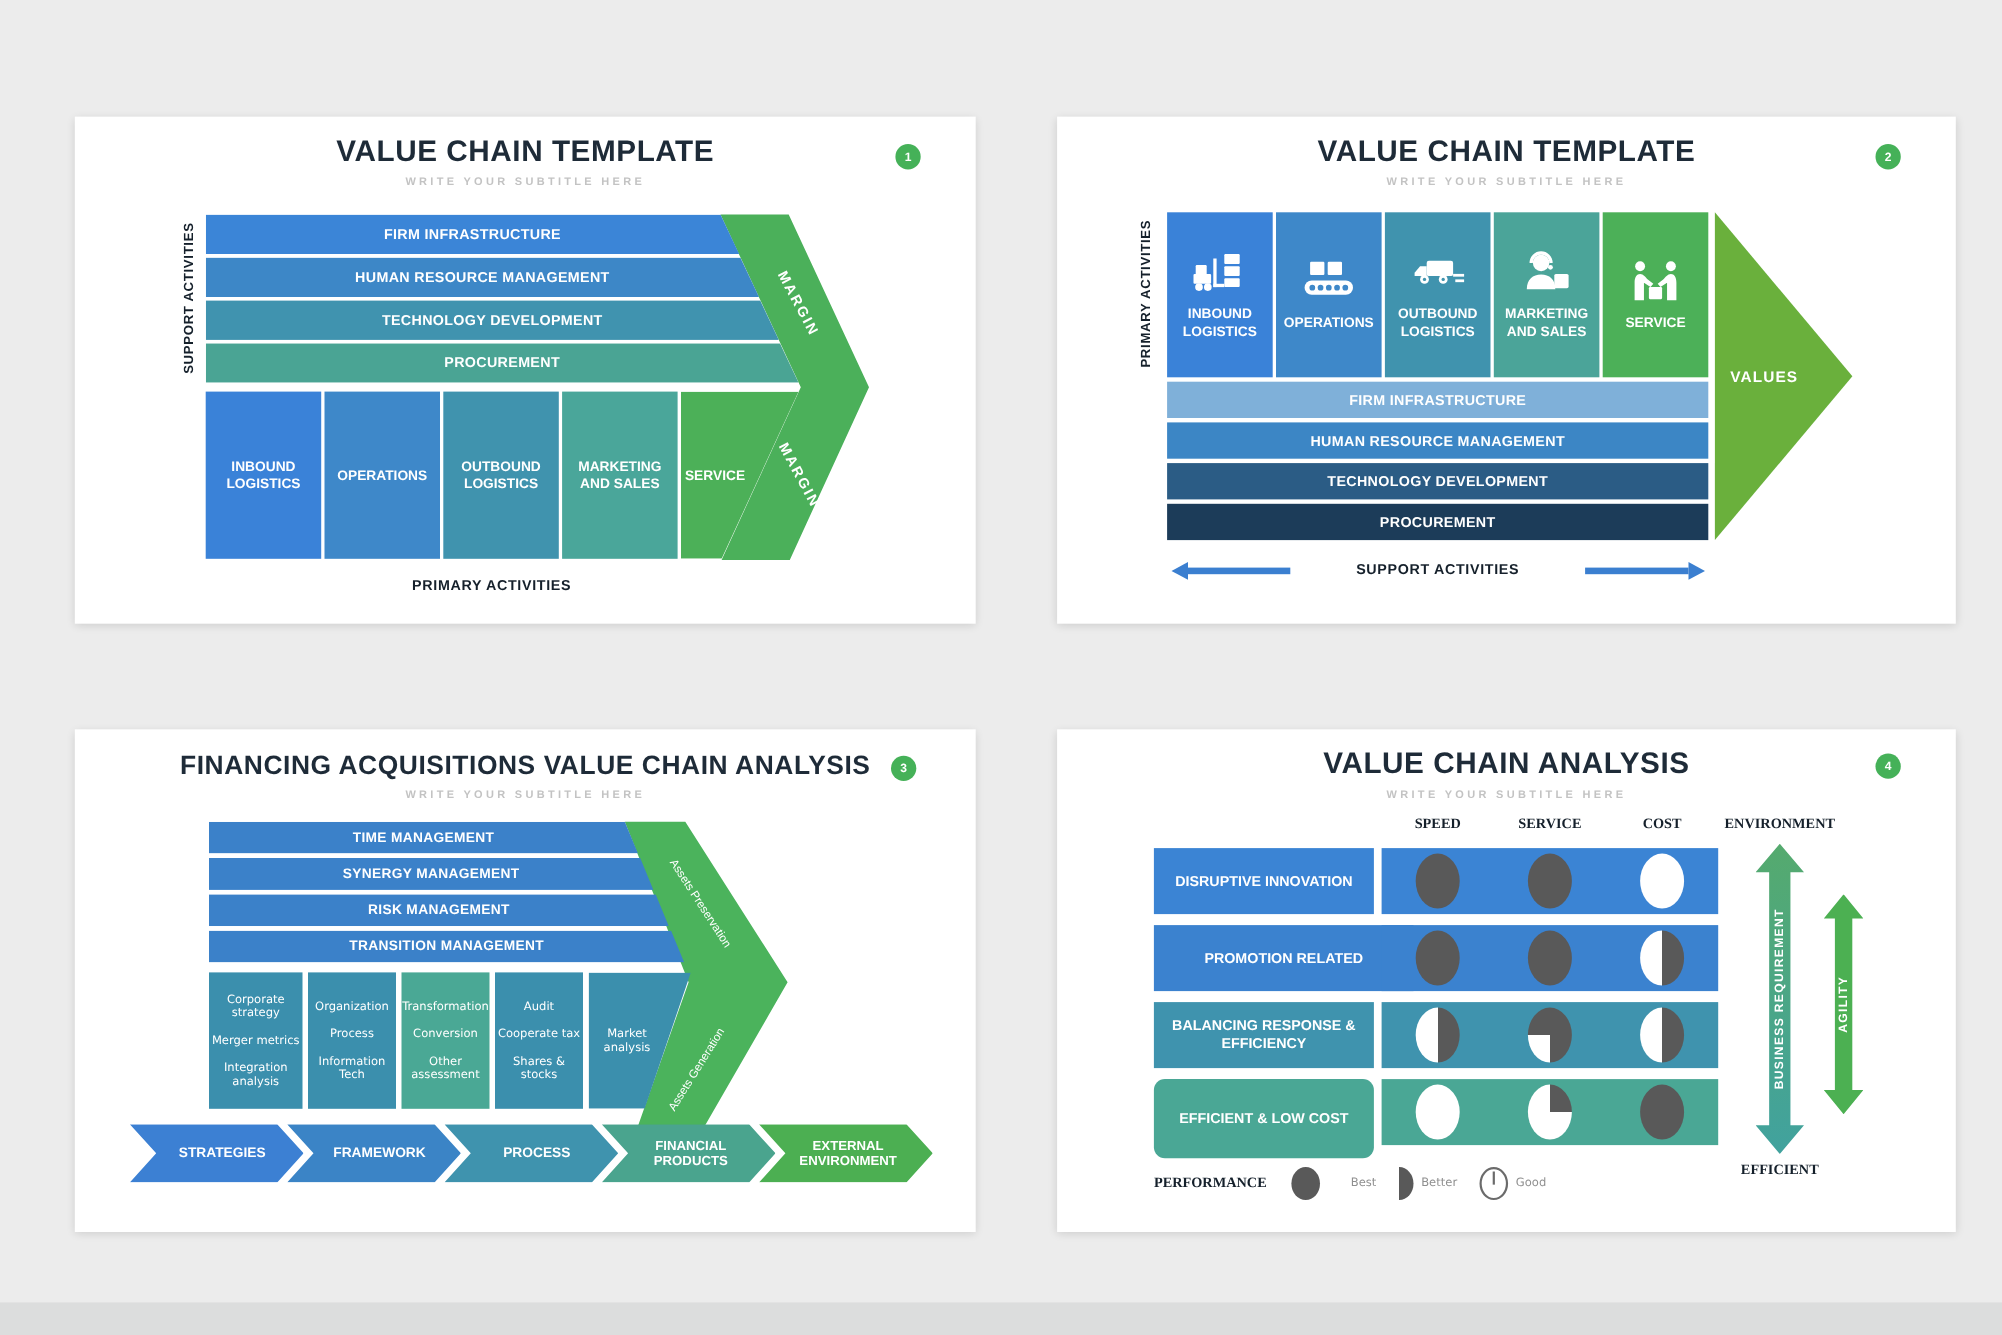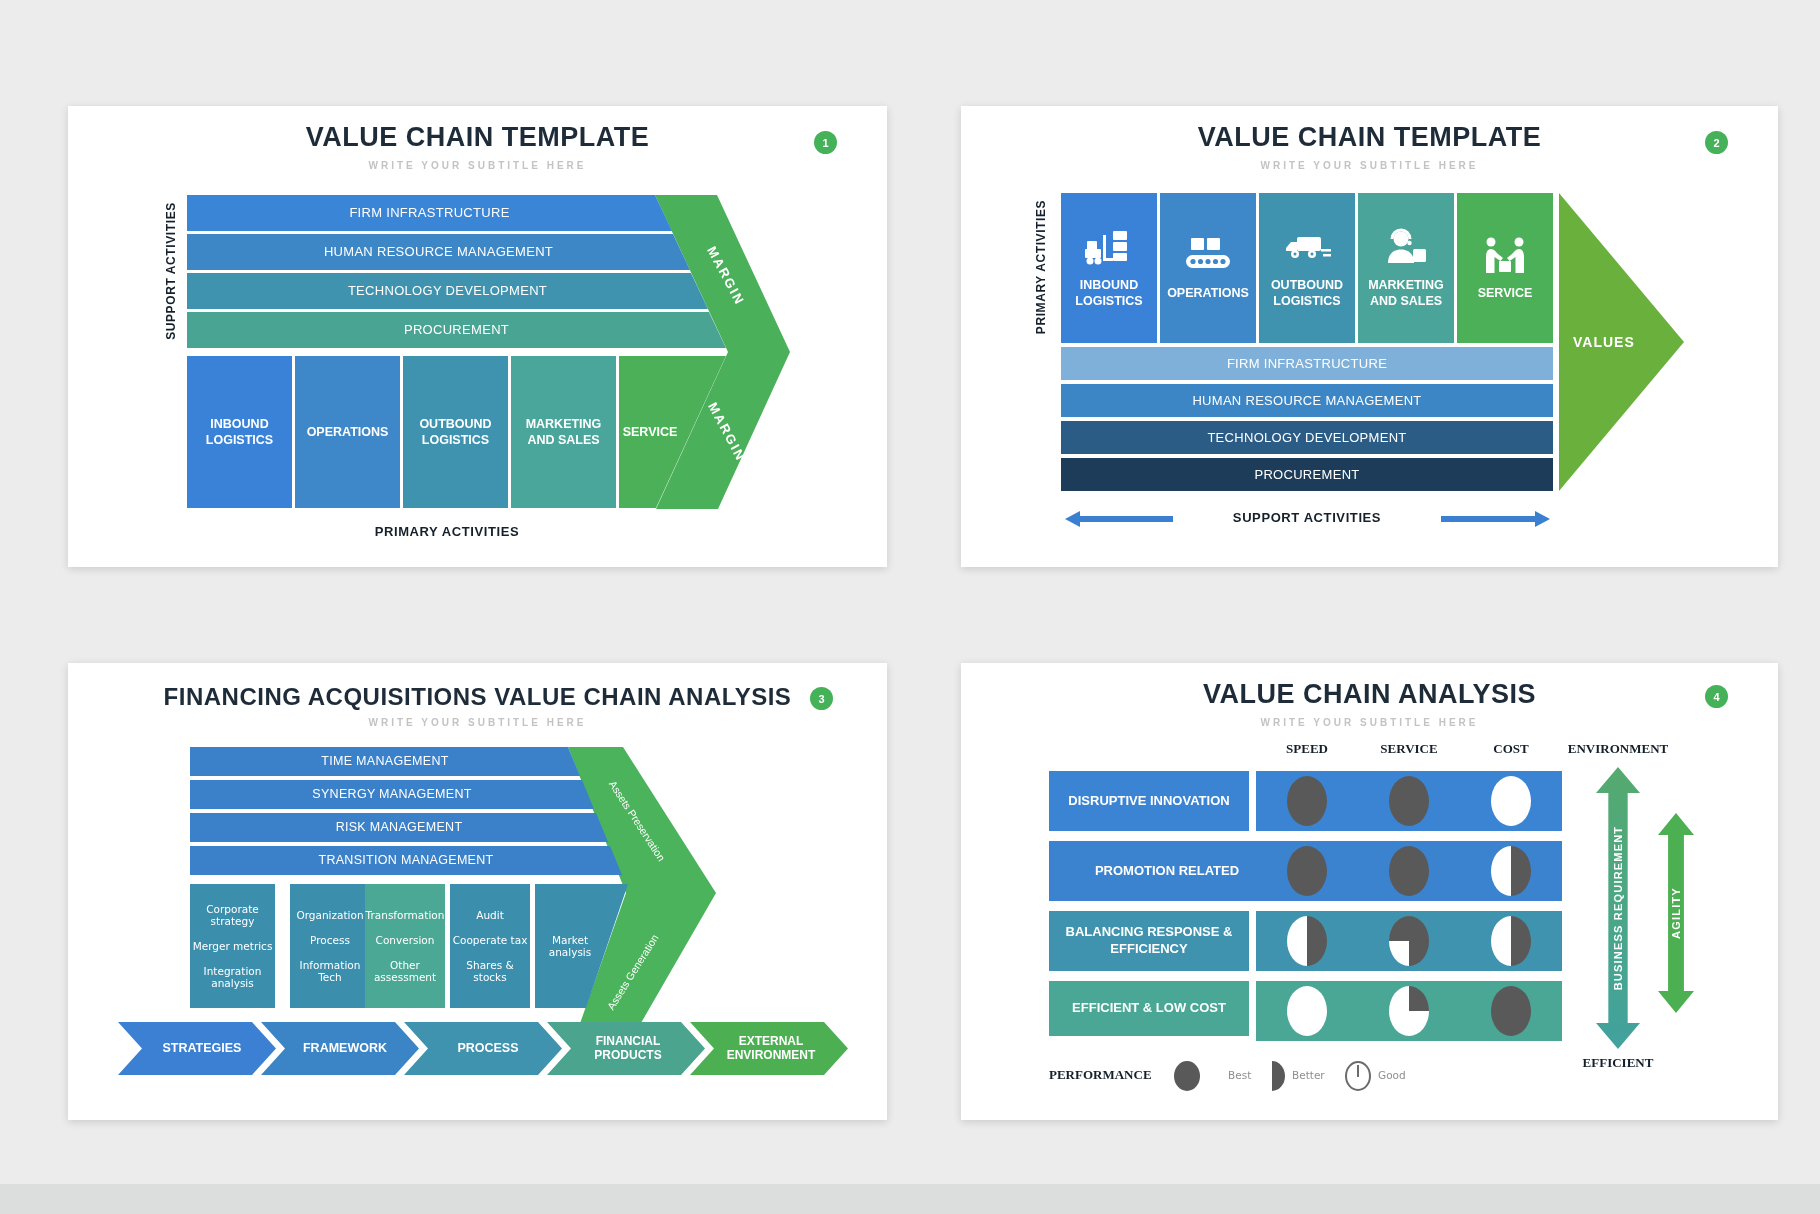--- a/index.html
+++ b/index.html
@@ -7,21 +7,21 @@
   .bottom-strip{position:absolute;left:0;bottom:0;width:100%;height:30px;background:#dcdddd;}
   .slide{position:absolute;background:#fff;box-shadow:0 2px 8px rgba(0,0,0,.14);}
   .s1{left:68px;top:106px;width:819px;height:461px;}
   .s2{left:961px;top:106px;width:817px;height:461px;}
   .s3{left:68px;top:663px;width:819px;height:457px;}
   .s4{left:961px;top:663px;width:817px;height:457px;}
   .title{position:absolute;left:0;top:16px;width:100%;text-align:center;font-weight:900;font-size:27px;color:#1e2b38;letter-spacing:.5px;}
   .s3 .title{font-size:24px;top:20px;}
   .subtitle{position:absolute;left:0;top:54px;width:100%;text-align:center;font-size:10px;font-weight:600;letter-spacing:3px;color:#c3c3c3;}
   .badge{position:absolute;width:23px;height:23px;border-radius:50%;background:#45b158;color:#fff;font-size:11px;font-weight:700;display:flex;align-items:center;justify-content:center;}
-  .bar{position:absolute;color:#fff;font-weight:400;font-size:13px;text-align:center;letter-spacing:.3px;}
+  .bar{position:absolute;color:#fff;font-weight:700;font-size:13px;text-align:center;letter-spacing:.3px;}
   .bar-line{line-height:36px;padding-right:30px;}
   .col{position:absolute;color:#fff;font-weight:800;font-size:12.5px;text-align:center;display:flex;flex-direction:column;align-items:center;justify-content:center;line-height:1.3;}
   .axis{position:absolute;font-weight:800;font-size:13px;color:#15202b;letter-spacing:.6px;text-align:center;}
   .vlabel{transform:rotate(-90deg);}
   svg{position:absolute;left:0;top:0;}
   svg text{font-family:"Liberation Sans",sans-serif;}
   .s3bar{line-height:29px;font-size:12.5px;padding-right:26px;}
   .s3col{position:absolute;color:#fff;font-family:"DejaVu Sans",sans-serif;font-size:10.5px;font-weight:400;text-align:center;display:flex;flex-direction:column;justify-content:center;gap:13px;}
   .chev{position:absolute;color:#fff;font-weight:700;text-align:center;display:flex;align-items:center;justify-content:center;clip-path:polygon(0 0,134px 0,158px 50%,134px 100%,0 100%,24px 50%);width:158px;height:53px;padding-left:10px;box-sizing:border-box;line-height:1.15;}
   .rowlab{position:absolute;color:#fff;font-weight:800;font-size:13px;display:flex;align-items:center;justify-content:center;text-align:center;line-height:1.3;padding:0 14px;box-sizing:border-box;}
@@ -171,21 +171,21 @@
     <div class="bar s3bar" style="left:122px;top:84px;width:390px;height:29px;background:#3b81c9;clip-path:polygon(0 0,378px 0,390px 100%,0 100%);">TIME MANAGEMENT</div>
     <div class="bar s3bar" style="left:122px;top:117px;width:404px;height:29px;background:#3b81c9;clip-path:polygon(0 0,392px 0,404px 100%,0 100%);">SYNERGY MANAGEMENT</div>
     <div class="bar s3bar" style="left:122px;top:150px;width:418px;height:29px;background:#3b81c9;clip-path:polygon(0 0,406px 0,418px 100%,0 100%);">RISK MANAGEMENT</div>
     <div class="bar s3bar" style="left:122px;top:183px;width:432px;height:29px;background:#3b81c9;clip-path:polygon(0 0,420px 0,432px 100%,0 100%);">TRANSITION MANAGEMENT</div>
 
     <div class="s3col" style="left:122px;top:221px;width:85px;height:124px;background:#3b8fad;">
       <div>Corporate strategy</div>
       <div>Merger metrics</div>
       <div>Integration analysis</div>
     </div>
-    <div class="s3col" style="left:212px;top:221px;width:80px;height:124px;background:#3b8fad;margin-left:10px;">
+    <div class="s3col" style="left:212px;top:221px;width:80px;height:124px;background:#3b8fad;">
       <div>Organization</div>
       <div>Process</div>
       <div>Information Tech</div>
     </div>
     <div class="s3col" style="left:297px;top:221px;width:80px;height:124px;background:#4aa895;">
       <div>Transformation</div>
       <div>Conversion</div>
       <div>Other assessment</div>
     </div>
     <div class="s3col" style="left:382px;top:221px;width:80px;height:124px;background:#3b8fad;">
@@ -225,21 +225,21 @@
     <div class="ball b-full-dark" style="left:326px;top:183px;width:40px;height:50px;"></div>
     <div class="ball b-full-dark" style="left:428px;top:183px;width:40px;height:50px;"></div>
     <div class="ball b-half" style="left:530px;top:183px;width:40px;height:50px;"></div>
 
     <div class="rowlab" style="left:88px;top:248px;width:200px;height:60px;background:#3f93ae;">BALANCING RESPONSE &amp; EFFICIENCY</div>
     <div class="panel" style="left:295px;top:248px;width:306px;height:60px;background:#3f93ae;"></div>
     <div class="ball b-half" style="left:326px;top:253px;width:40px;height:50px;"></div>
     <div class="ball b-three-quarter" style="left:428px;top:253px;width:40px;height:50px;"></div>
     <div class="ball b-half" style="left:530px;top:253px;width:40px;height:50px;"></div>
 
-    <div class="rowlab" style="left:88px;top:318px;width:200px;height:55px;background:#4aa795;">EFFICIENT &amp; LOW COST</div>
+    <div class="rowlab" style="left:88px;top:318px;width:200px;height:72px;background:#4aa795;border-radius:10px;">EFFICIENT &amp; LOW COST</div>
     <div class="panel" style="left:295px;top:318px;width:306px;height:60px;background:#4aa795;"></div>
     <div class="ball b-full-white" style="left:326px;top:323px;width:40px;height:50px;"></div>
     <div class="ball b-quarter-dark" style="left:428px;top:323px;width:40px;height:50px;"></div>
     <div class="ball b-full-dark" style="left:530px;top:323px;width:40px;height:50px;"></div>
 
     <div class="varrow" style="left:635px;top:104px;width:44px;height:282px;background:linear-gradient(180deg,#55aa6e,#41a29e);clip-path:polygon(50% 0,100% 26px,72% 26px,72% calc(100% - 26px),100% calc(100% - 26px),50% 100%,0 calc(100% - 26px),28% calc(100% - 26px),28% 26px,0 26px);">
       <span>BUSINESS REQUIREMENT</span>
     </div>
     <div class="varrow" style="left:697px;top:150px;width:36px;height:200px;background:#4cb052;clip-path:polygon(50% 0,100% 22px,72% 22px,72% calc(100% - 22px),100% calc(100% - 22px),50% 100%,0 calc(100% - 22px),28% calc(100% - 22px),28% 22px,0 22px);">
       <span>AGILITY</span>

